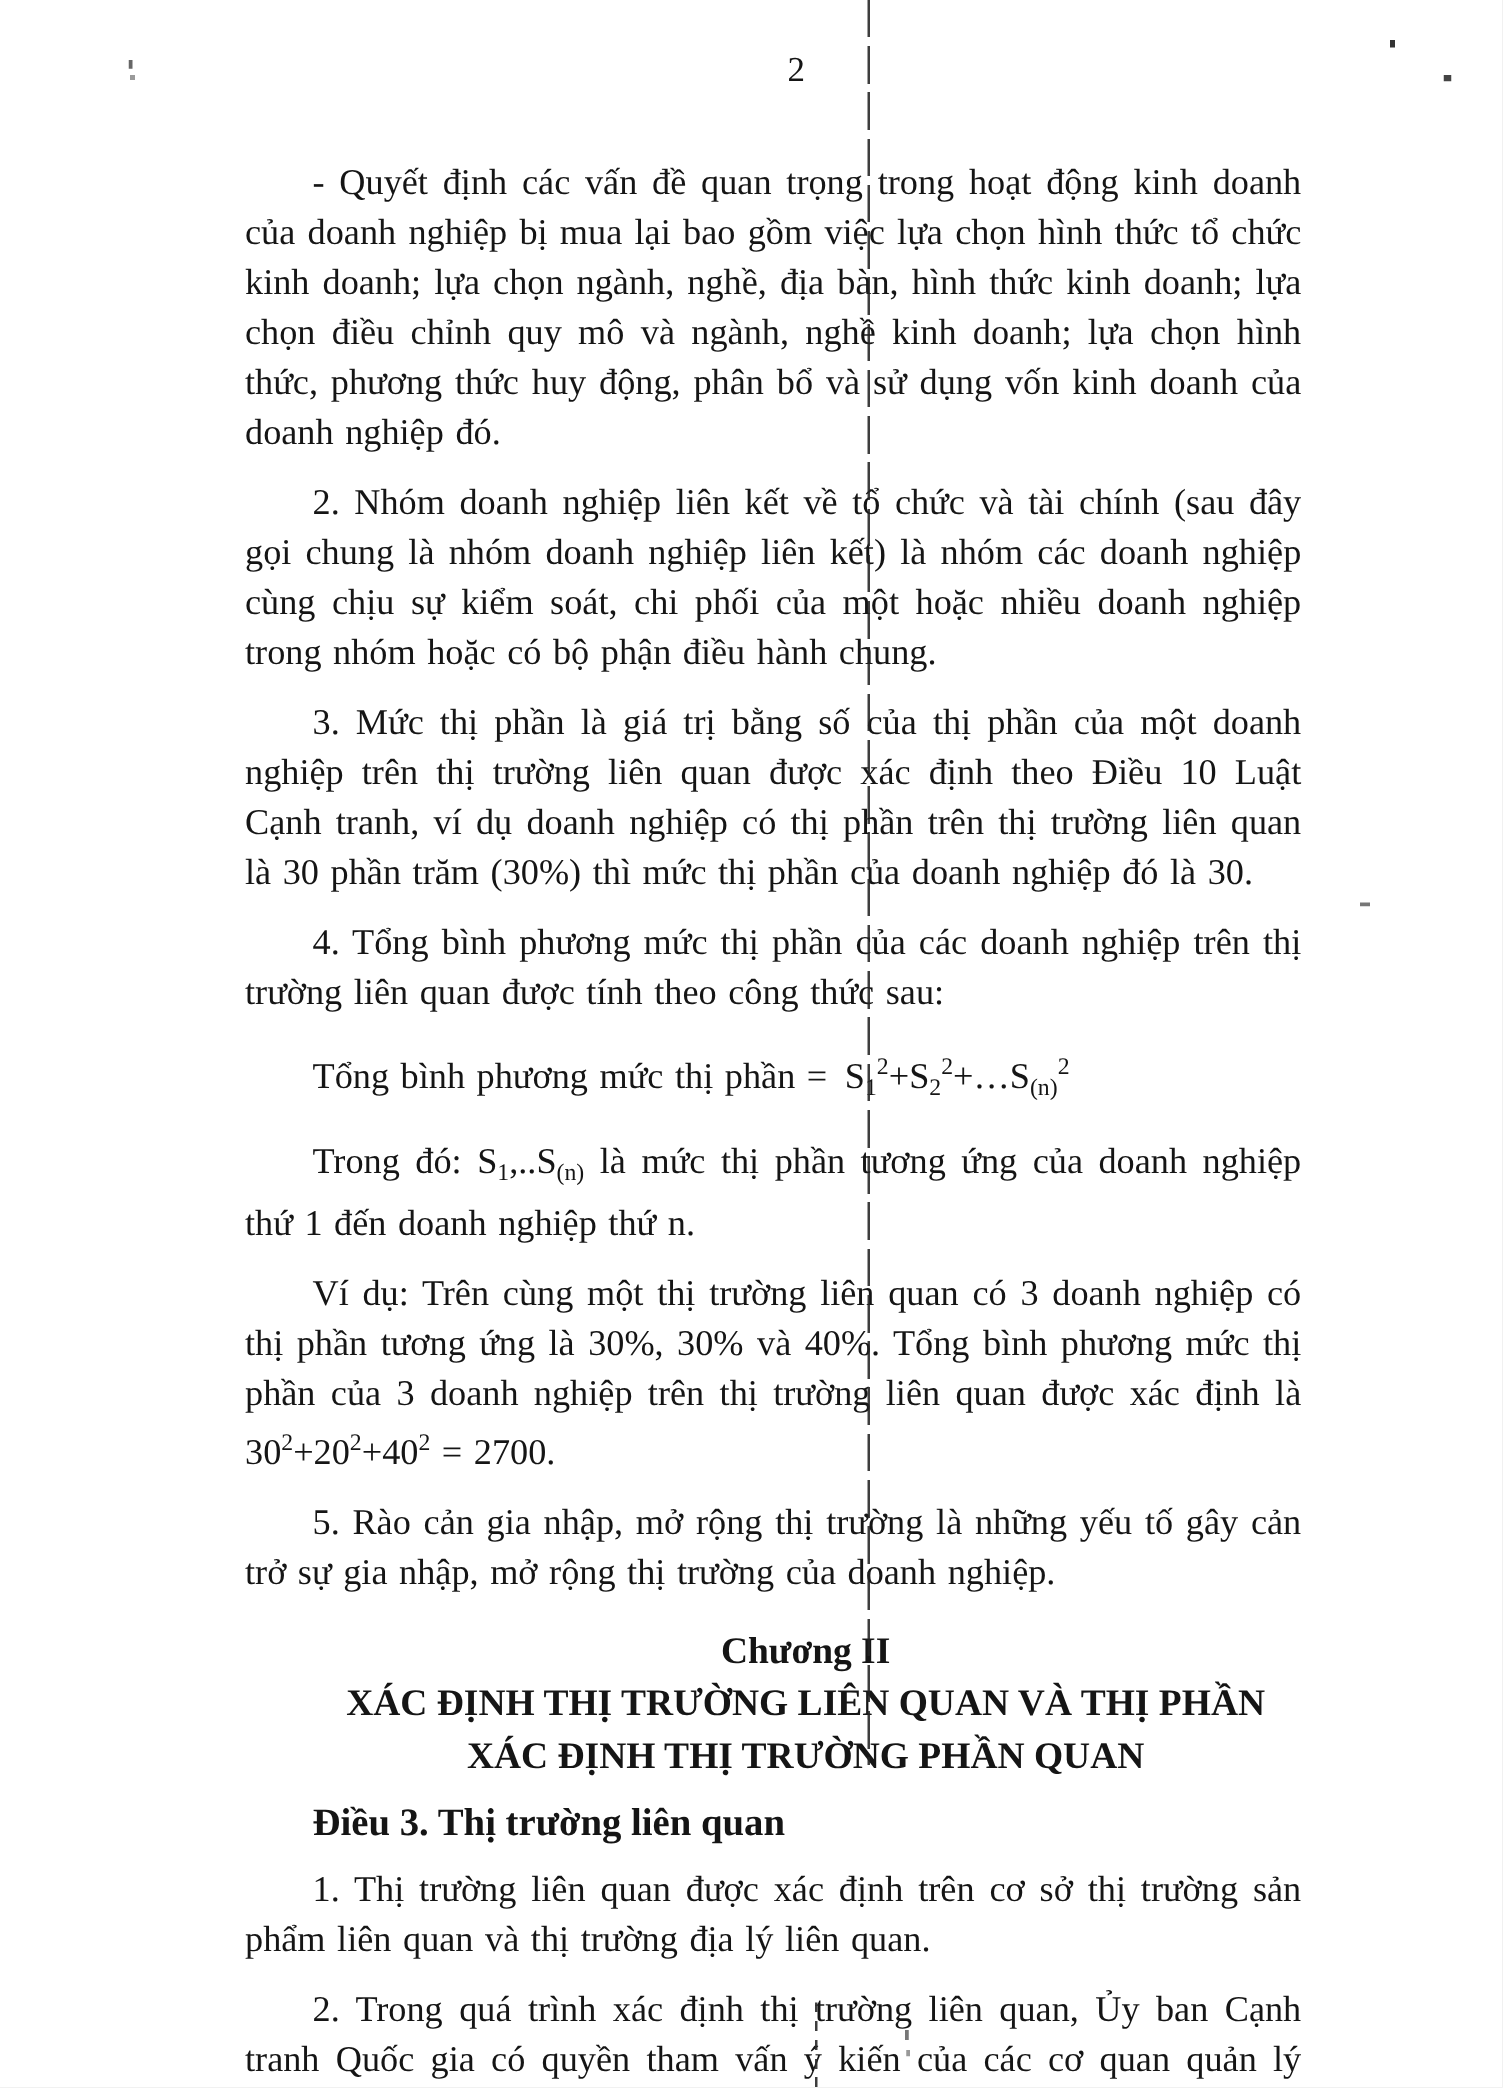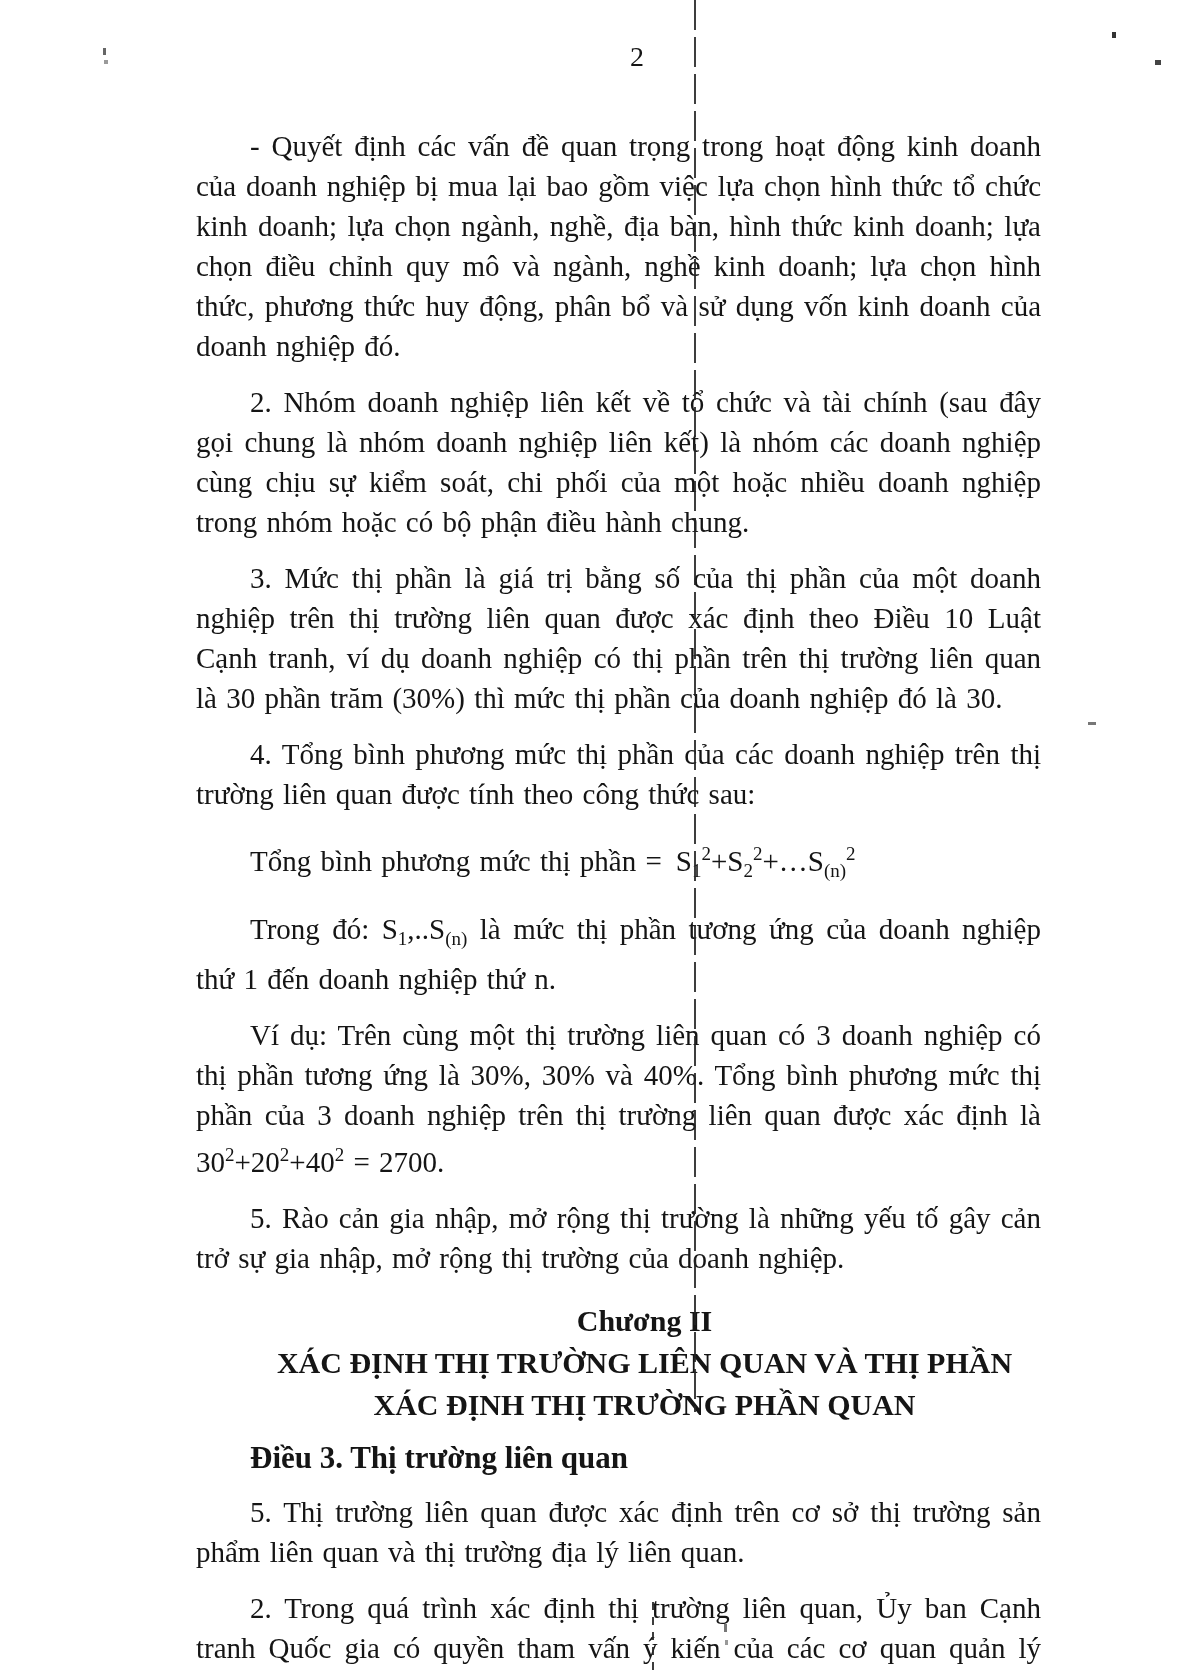--- a/index.html
+++ b/index.html
@@ -86,21 +86,21 @@
 
     <p class="mt-16">5. Rào cản gia nhập, mở rộng thị trường là những yếu tố gây cản trở sự gia nhập, mở rộng thị trường của doanh nghiệp.</p>
 
     <div class="h-center mt-22">Chương II</div>
     <div class="h-center">XÁC ĐỊNH THỊ TRƯỜNG LIÊN QUAN VÀ THỊ PHẦN</div>
 
     <div class="h-center">XÁC ĐỊNH THỊ TRƯỜNG PHẦN QUAN</div>
 
     <div class="h-article mt-12">Điều 3. Thị trường liên quan</div>
 
-    <p class="mt-14">5. Thị trường liên quan được xác định trên cơ sở thị trường sản phẩm liên quan và thị trường địa lý liên quan.</p>
+    <p class="mt-14">1. Thị trường liên quan được xác định trên cơ sở thị trường sản phẩm liên quan và thị trường địa lý liên quan.</p>
 
     <p class="mt-16">2. Trong quá trình xác định thị trường liên quan, Ủy ban Cạnh tranh Quốc gia có quyền tham vấn ý kiến của các cơ quan quản lý ngành, lĩnh vực, các doanh nghiệp, tổ chức và cá nhân có chuyên môn.</p>
 
   </div>
 
   <div class="fold-top"></div>
   <div class="fold-bottom"></div>
   <div class="speck sp1"></div>
   <div class="speck sp2"></div>
   <div class="speck sp3"></div>

